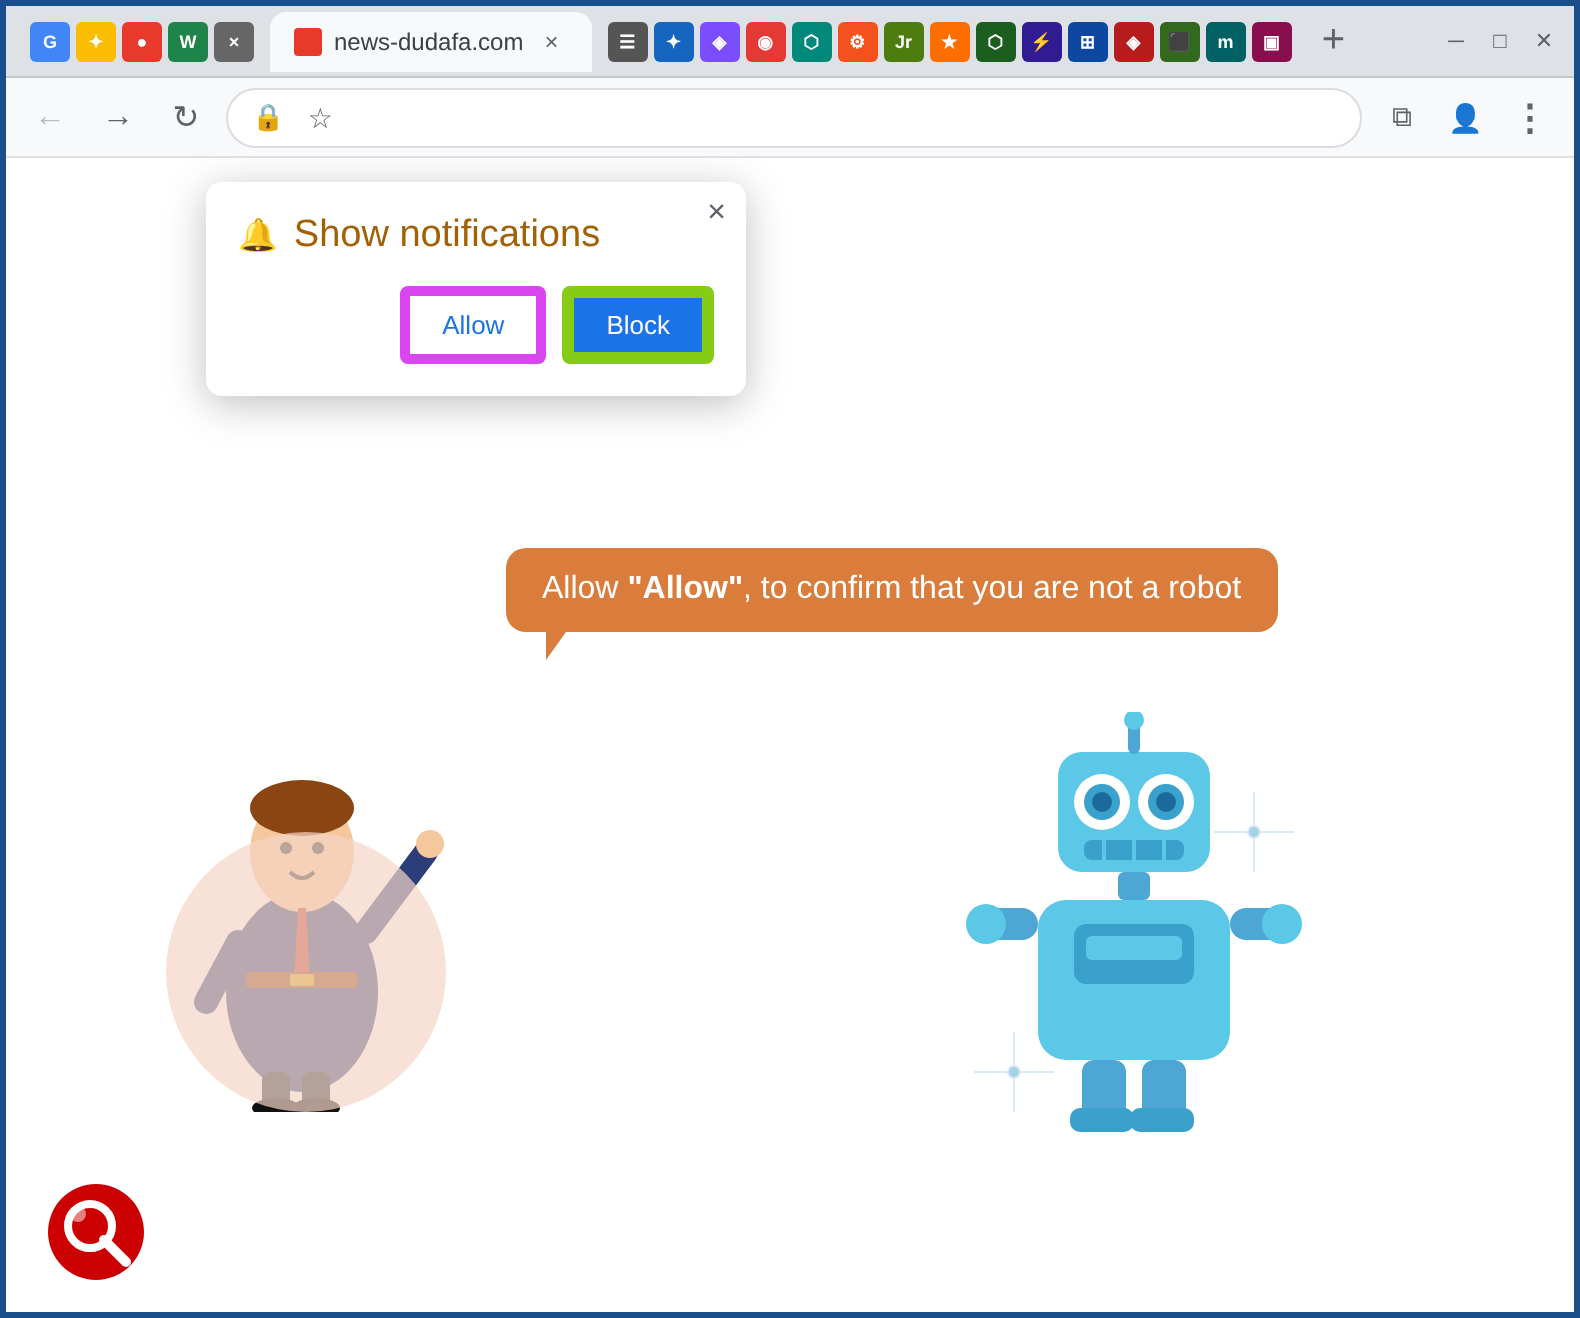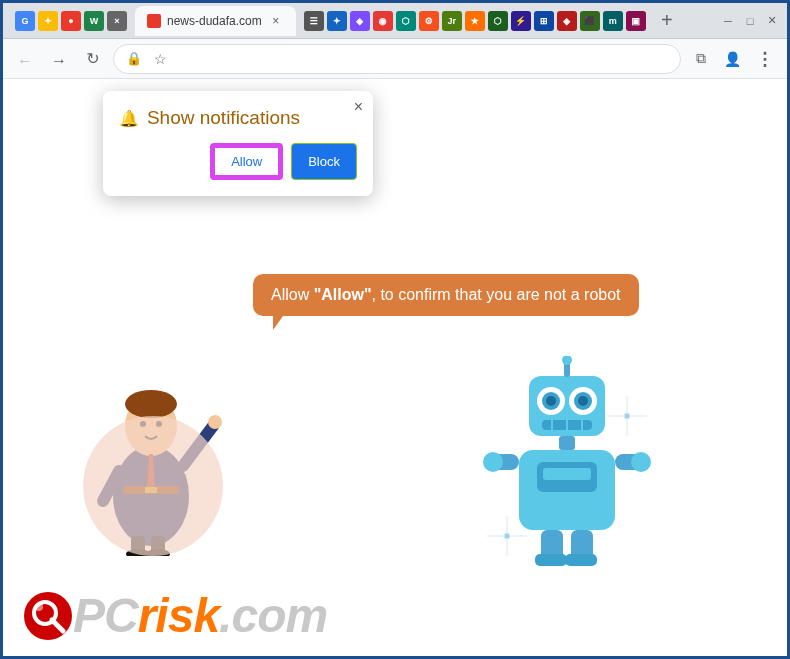--- a/index.html
+++ b/index.html
@@ -234,21 +234,21 @@
       background: white;
       border-radius: 4px;
       font-size: 13px;
       color: #1a73e8;
       cursor: pointer;
       font-weight: 500;
     }
     .btn-block {
       padding: 6px 16px;
       background: #1a73e8;
-      border: 1px solid #84cc16;
+      border: 6px solid #84cc16;
       border-radius: 4px;
       font-size: 13px;
       color: white;
       cursor: pointer;
       font-weight: 500;
     }
 
     
     .speech-bubble {
       position: absolute;
@@ -548,21 +548,16 @@
     </div>
 
     <div class="pcrisk-bar">
 
       <svg class="pcrisk-icon" viewBox="0 0 50 50">
         <circle cx="25" cy="25" r="24" fill="#cc0000"></circle>
         <circle cx="22" cy="22" r="11" fill="none" stroke="white" stroke-width="4"></circle>
         <line x1="29" y1="29" x2="40" y2="40" stroke="white" stroke-width="5" stroke-linecap="round"></line>
         <circle cx="16" cy="16" r="4" fill="white" opacity="0.5"></circle>
       </svg>
-      <div class="pcrisk-logo">
-        <span class="pcrisk-text">
-          <span>PC</span><span class="pcrisk-risk">risk</span><span class="pcrisk-com">.com</span>
-        </span>
-      </div>
     </div>
 
   </div>
 </div>
 
 </body></html>

